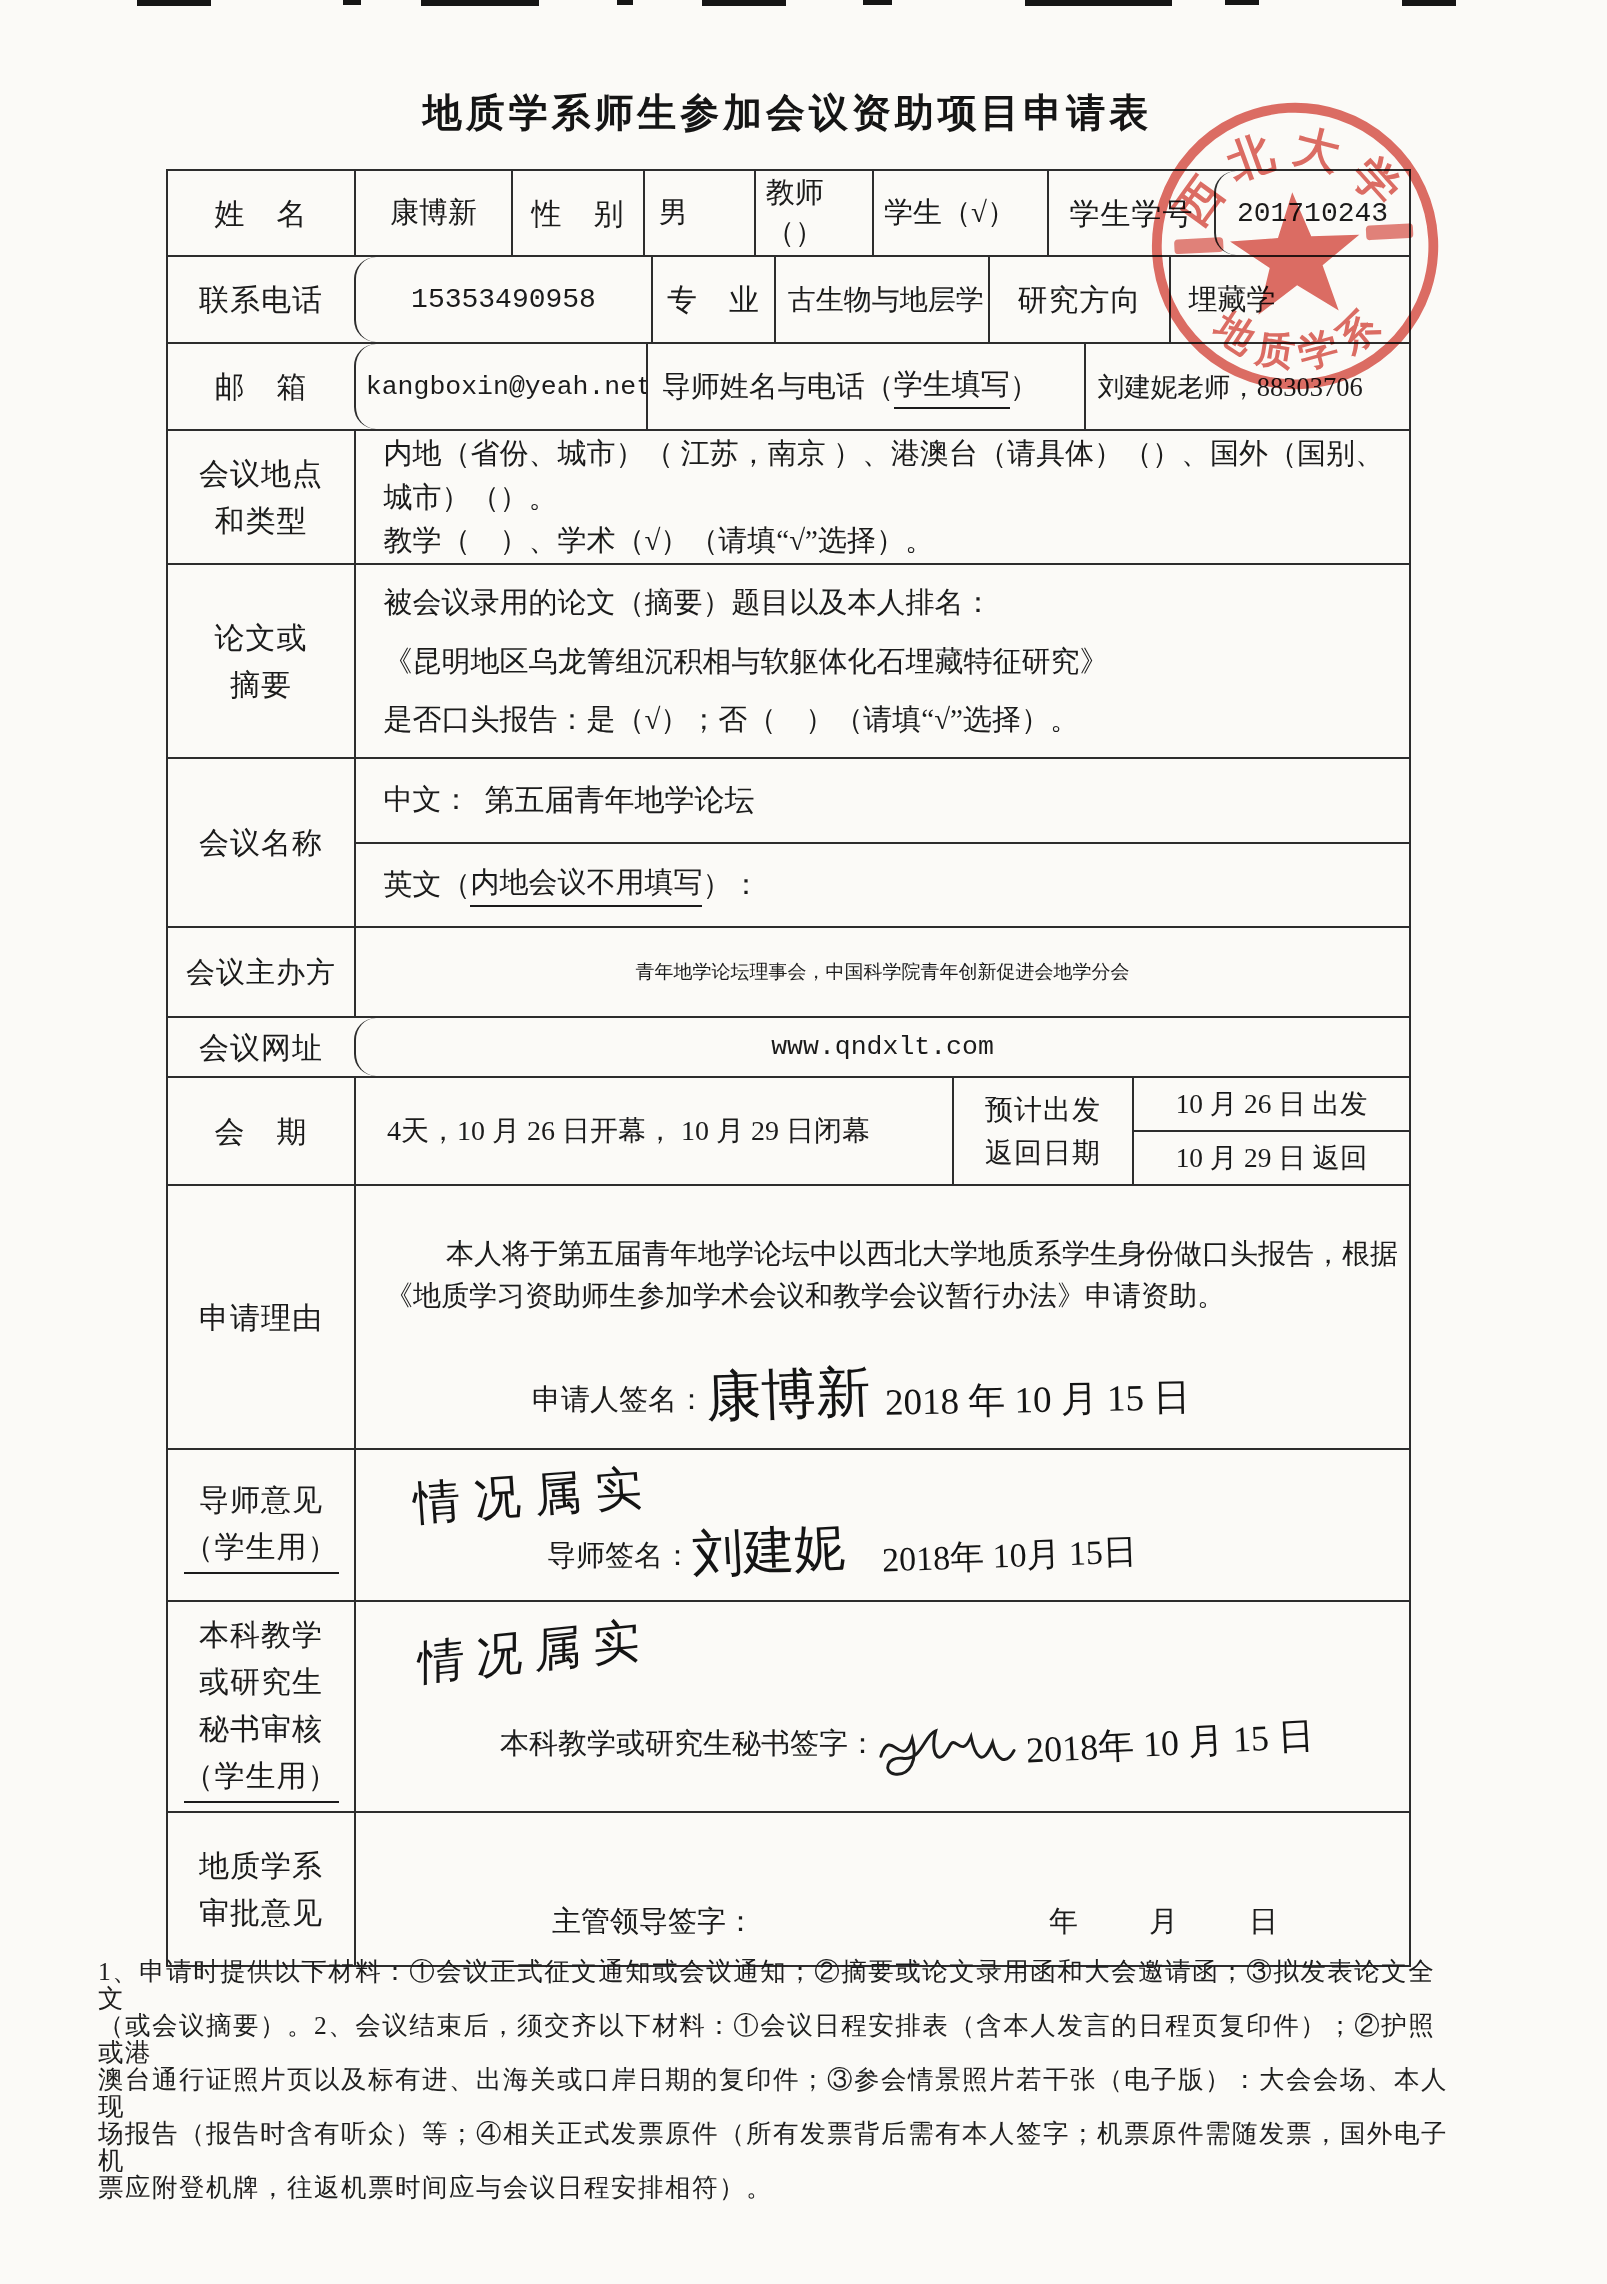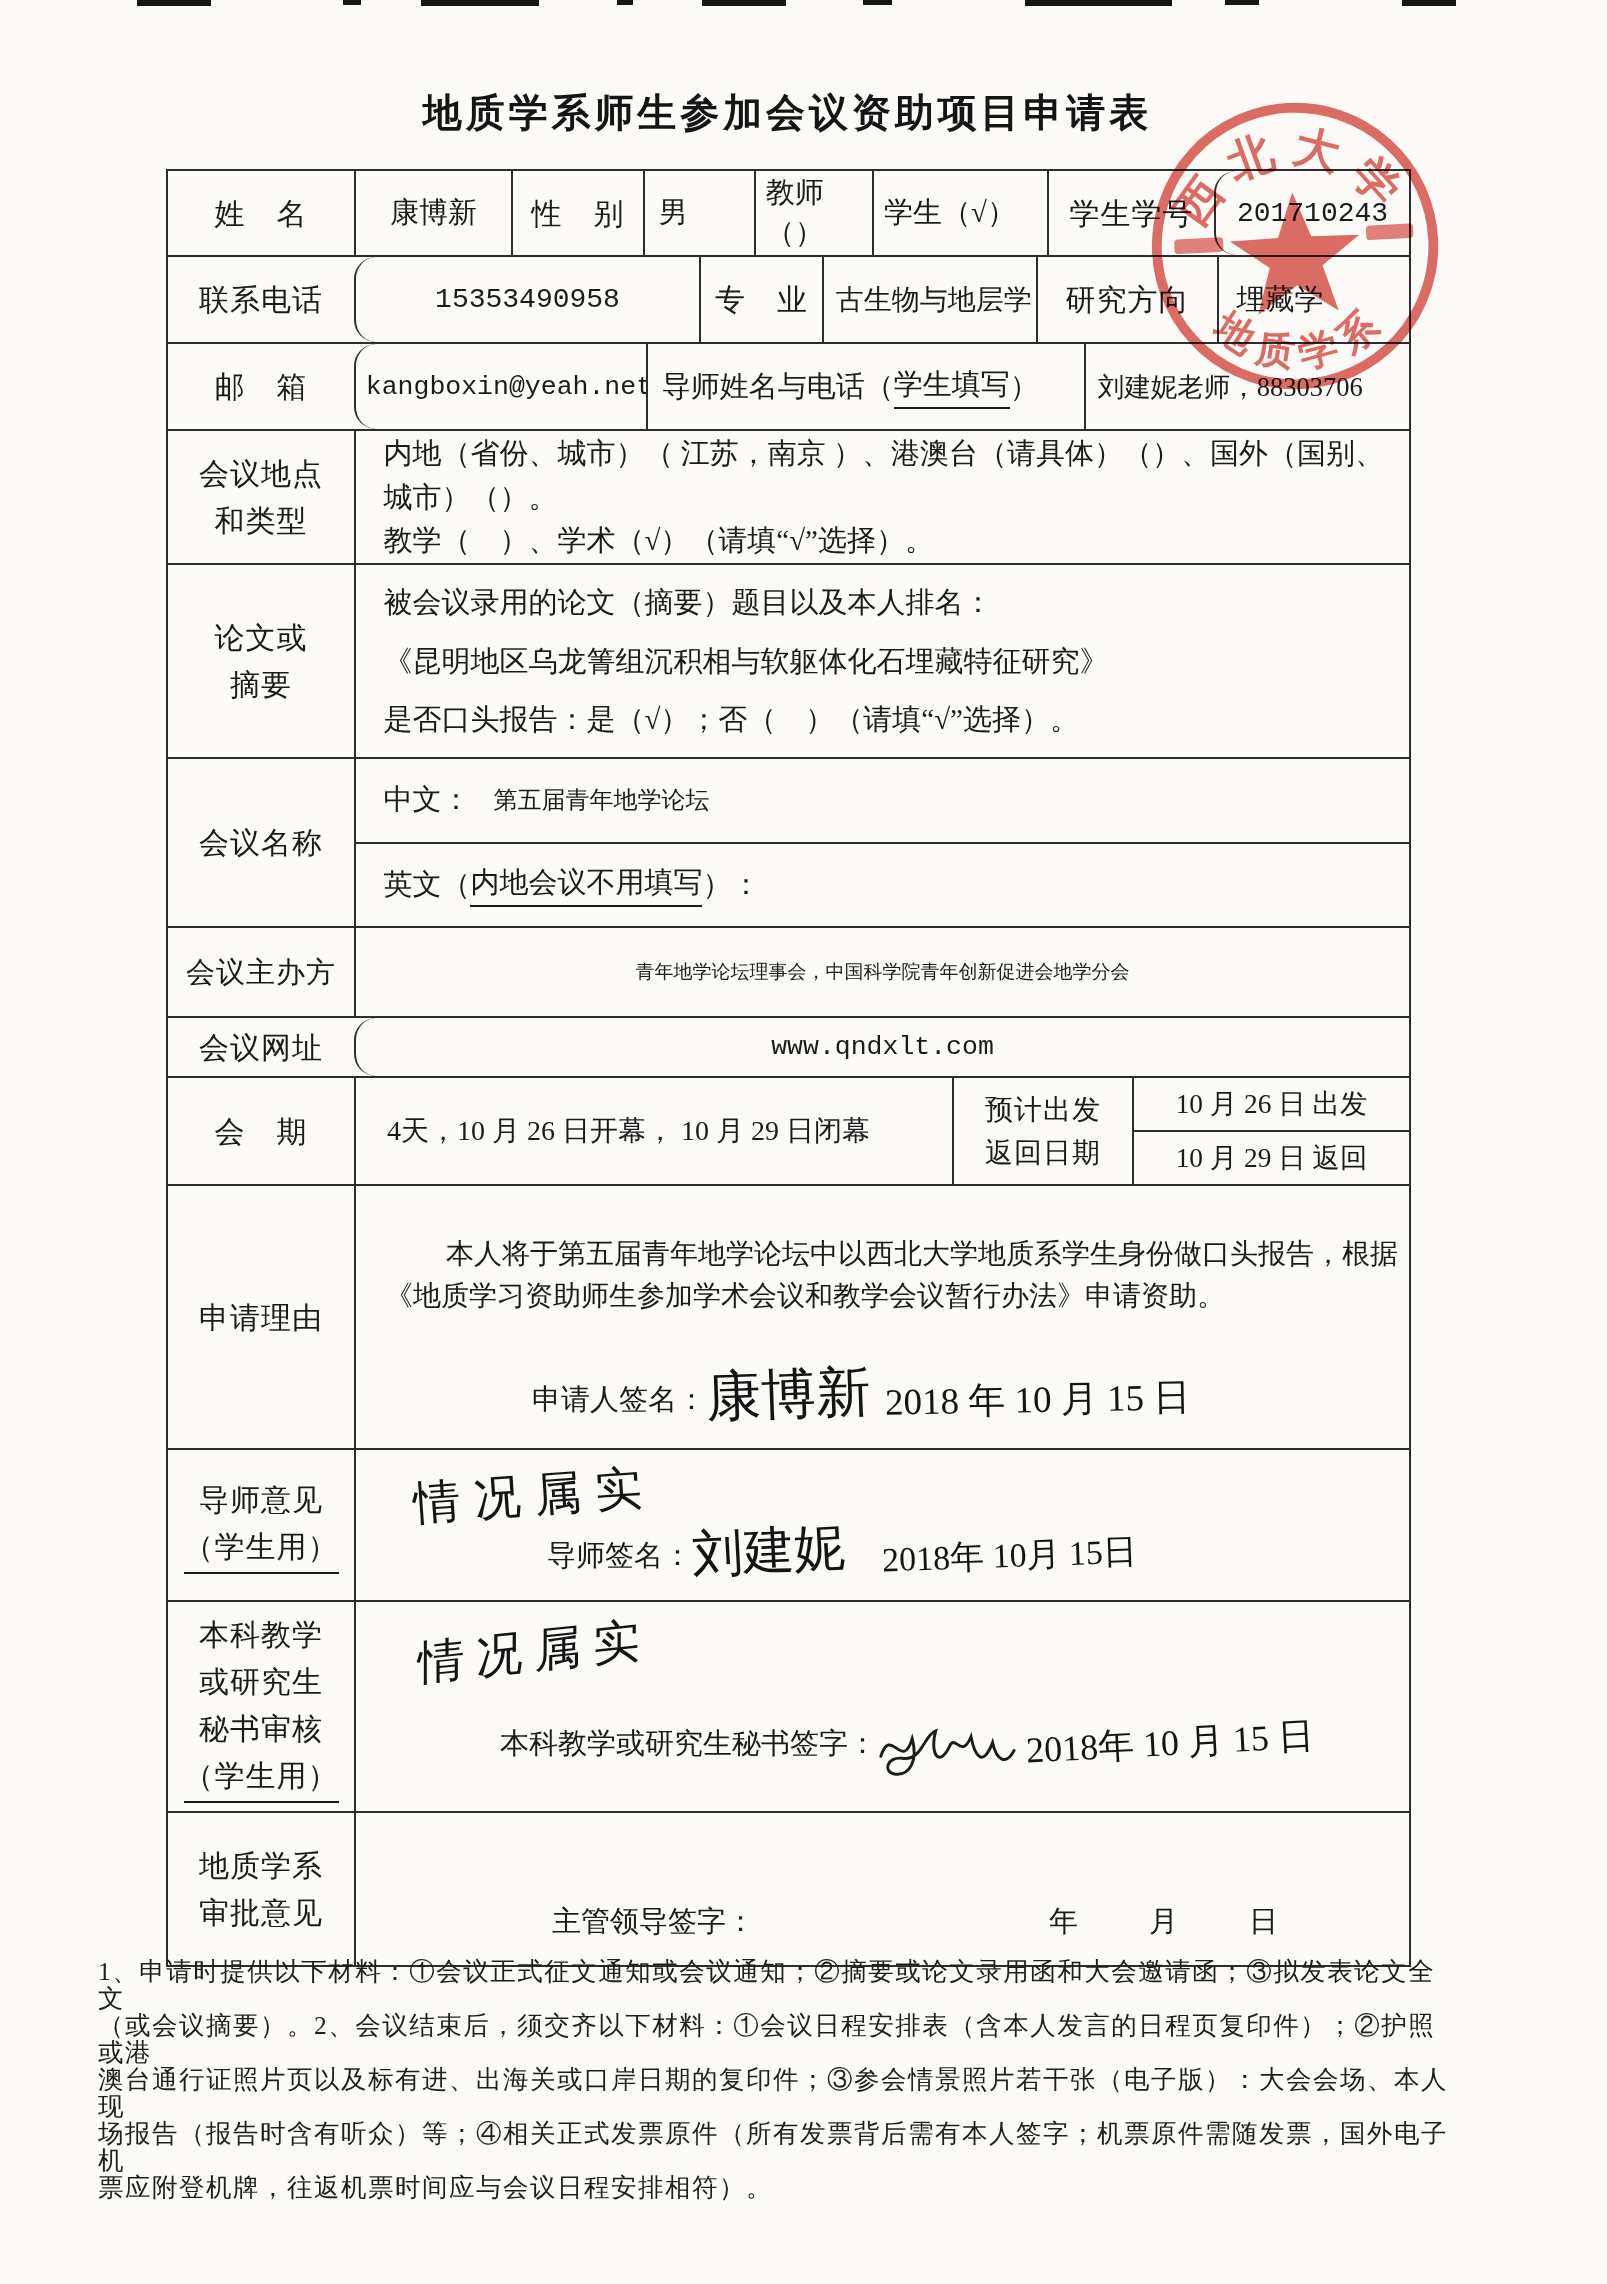--- a/index.html
+++ b/index.html
@@ -82,21 +82,21 @@
       <div class="cell lab" style="width:132px">性　别</div>
       <div class="cell val-left" style="width:111px;padding-left:13.7px">男</div>
       <div class="cell val-left" style="width:118px;padding-left:9.8px">教师（）</div>
       <div class="cell val-left" style="width:175px;padding-left:10px">学生（√）</div>
       <div class="cell lab" style="width:167px">学生学号</div>
       <div class="cell val-center mono" style="flex:1">201710243</div>
     </div>
 
     <div class="trow" style="height:85px">
       <div class="cell lab" style="width:186px">联系电话</div>
-      <div class="cell val-center mono" style="width:345px">15353490958</div>
+      <div class="cell val-center mono" style="width:297px">15353490958</div>
       <div class="cell lab" style="width:123px">专　业</div>
       <div class="cell val-left" style="width:214px;padding-left:11.8px;font-size:28px">古生物与地层学</div>
       <div class="cell lab" style="width:181px">研究方向</div>
       <div class="cell val-left" style="flex:1;padding-left:17.6px">埋藏学</div>
     </div>
 
     <div class="trow" style="height:85px">
       <div class="cell lab" style="width:186px">邮　箱</div>
       <div class="cell val-left mono" style="width:292px;padding-left:9.8px;font-size:26.5px">kangboxin@yeah.net</div>
       <div class="cell val-left" style="width:438px;padding-left:13.7px">
@@ -129,21 +129,21 @@
         <div>《昆明地区乌龙箐组沉积相与软躯体化石埋藏特征研究》</div>
         <div>是否口头报告：是（√）；否（　）（请填“√”选择）。</div>
       </div>
     </div>
 
     <div class="trow" style="height:167px">
       <div class="cell lab" style="width:186px">会议名称</div>
       <div class="cell subcol" style="flex:1">
         <div class="subrow">
           <span>中文：</span>
-          <span style="font-size:24px;margin-left:23px">第五届青年地学论坛</span>
+          <span style="font-size:30px;margin-left:14px">第五届青年地学论坛</span>
         </div>
         <div class="subrow">
           <span>英文（</span>
             <span class="ul">内地会议不用填写</span>
             <span>）：</span>
         </div>
       </div>
     </div>
 
     <div class="trow" style="height:88px">

